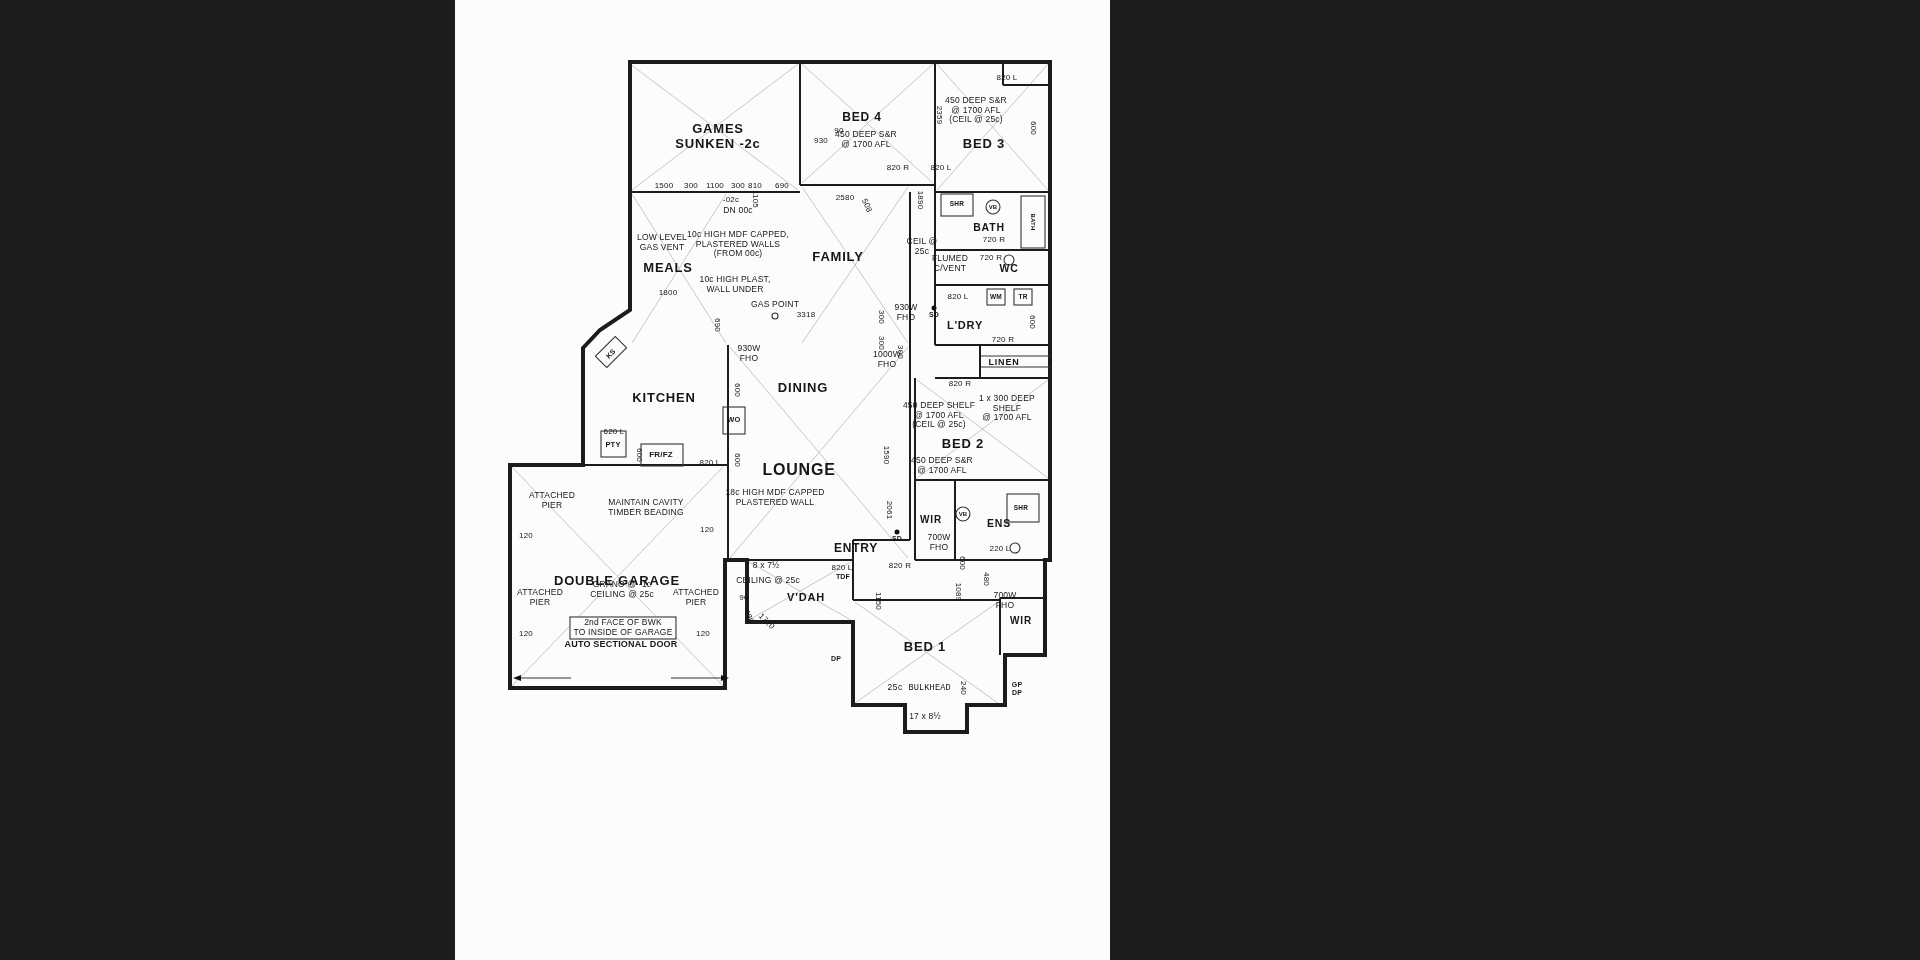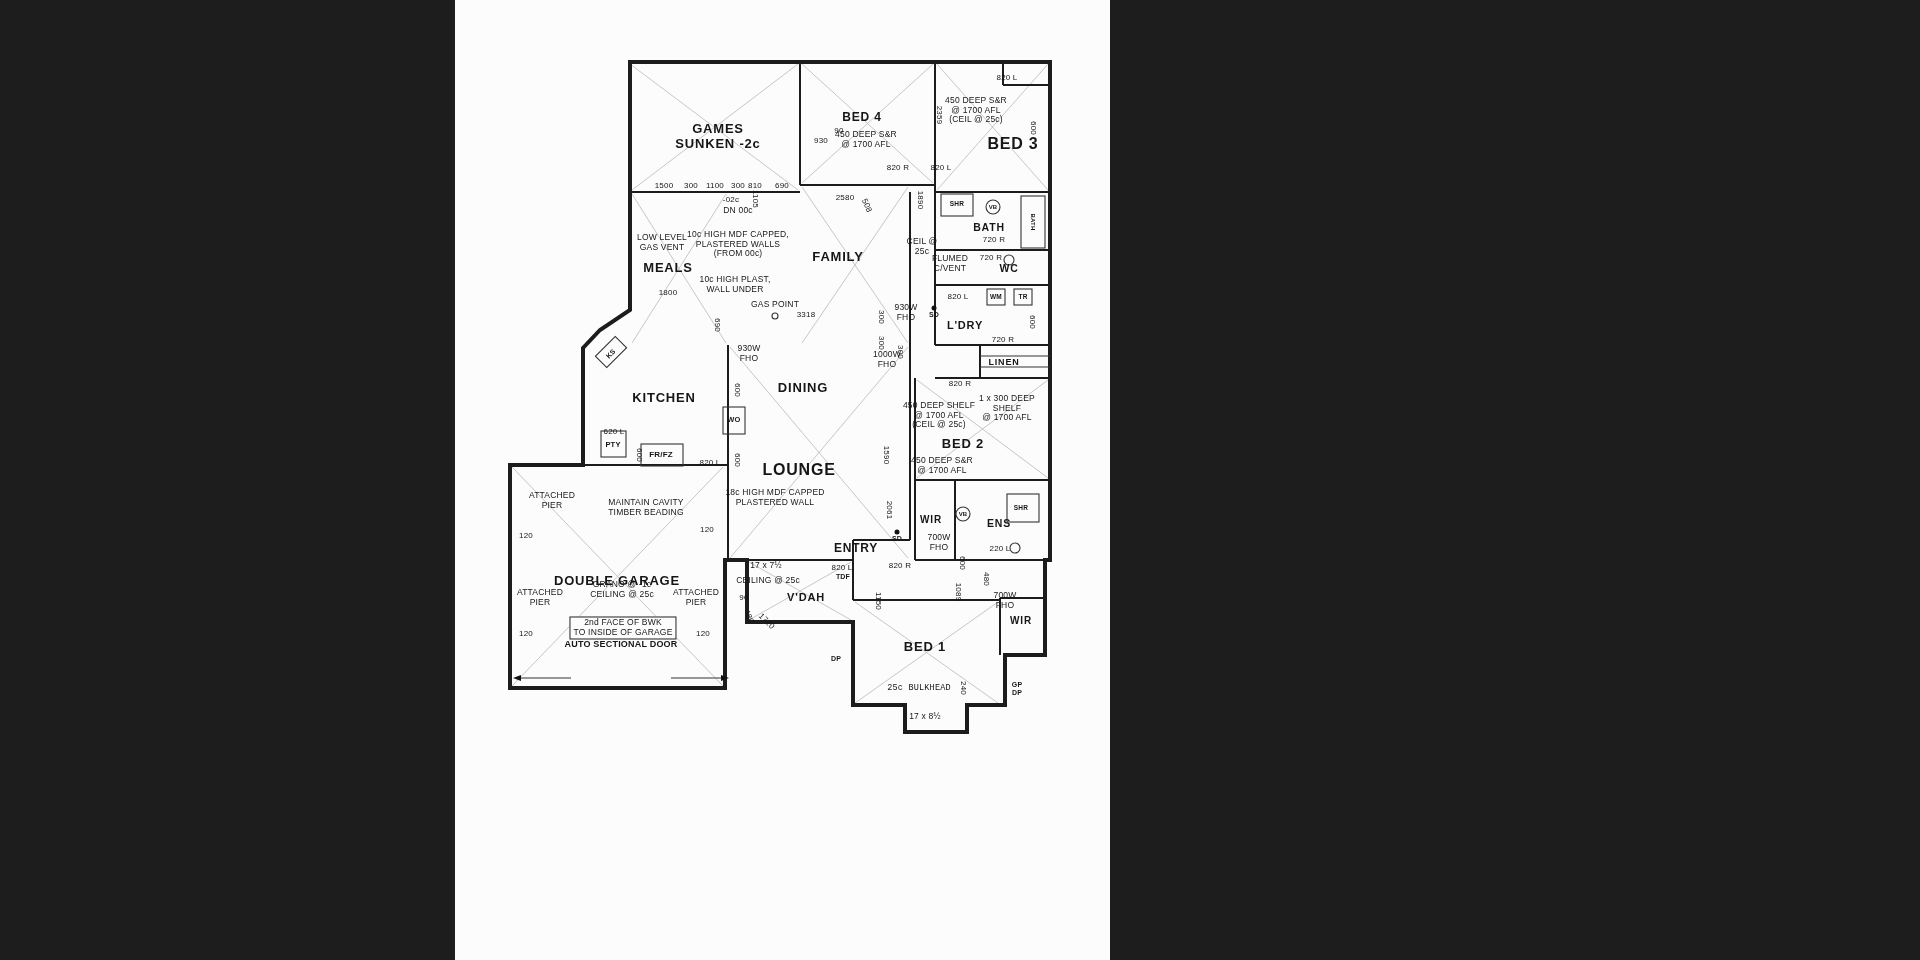--- a/index.html
+++ b/index.html
@@ -97,21 +97,21 @@
       <circle cx="442" cy="532" r="2.5"></circle>
       <polygon points="58,678 66,675 66,681"></polygon>
       <polygon points="274,678 266,675 266,681"></polygon>
     </g>
   </svg>
 
   <div class="labels">
       <div class="lbl room" style="left: 263px; top: 137px; font-size: 13px; transform: translate(-50%, -50%) rotate(0deg);">GAMES
 SUNKEN -2c</div>
       <div class="lbl room" style="left: 407px; top: 118px; font-size: 12px; transform: translate(-50%, -50%) rotate(0deg); text-align: right;">BED 4</div>
-      <div class="lbl room" style="left: 558px; top: 144px; font-size: 16px; transform: translate(-50%, -50%) rotate(0deg); text-align: center;">BED 3</div>
+      <div class="lbl room" style="left: 529px; top: 144px; font-size: 13px; transform: translate(-50%, -50%) rotate(0deg); text-align: center;">BED 3</div>
       <div class="lbl room" style="left: 383px; top: 257px; font-size: 13px; transform: translate(-50%, -50%) rotate(0deg);">FAMILY</div>
       <div class="lbl room" style="left: 213px; top: 268px; font-size: 13px; transform: translate(-50%, -50%) rotate(0deg);">MEALS</div>
       <div class="lbl room" style="left: 209px; top: 398px; font-size: 13px; transform: translate(-50%, -50%) rotate(0deg);">KITCHEN</div>
       <div class="lbl room" style="left: 348px; top: 388px; font-size: 13px; transform: translate(-50%, -50%) rotate(0deg);">DINING</div>
       <div class="lbl room" style="left: 344px; top: 470px; font-size: 16px; transform: translate(-50%, -50%) rotate(0deg);">LOUNGE</div>
       <div class="lbl room" style="left: 508px; top: 444px; font-size: 13px; transform: translate(-50%, -50%) rotate(0deg);">BED 2</div>
       <div class="lbl room" style="left: 162px; top: 549px; font-size: 13px; transform: translate(-50%, -50%) rotate(0deg); margin-top: 32px;">DOUBLE GARAGE</div>
       <div class="lbl room" style="left: 401px; top: 549px; font-size: 12px; transform: translate(-50%, -50%) rotate(0deg);">ENTRY</div>
       <div class="lbl room" style="left: 351px; top: 597px; font-size: 11px; transform: translate(-50%, -50%) rotate(0deg);">V'DAH</div>
       <div class="lbl room" style="left: 470px; top: 647px; font-size: 13px; transform: translate(-50%, -50%) rotate(0deg);">BED 1</div>
@@ -180,21 +180,21 @@
 PIER</div>
       <div class="lbl annot" style="left: 85px; top: 598px; transform: translate(-50%, -50%) rotate(0deg);">ATTACHED
 PIER</div>
       <div class="lbl annot" style="left: 241px; top: 598px; transform: translate(-50%, -50%) rotate(0deg);">ATTACHED
 PIER</div>
       <div class="lbl annot" style="left: 167px; top: 590px; transform: translate(-50%, -50%) rotate(0deg);">GRANO @ -1c
 CEILING @ 25c</div>
       <div class="lbl annot boxed" style="left: 168px; top: 628px; transform: translate(-50%, -50%) rotate(0deg);">2nd FACE OF BWK
 TO INSIDE OF GARAGE</div>
       <div class="lbl annot" style="left: 166px; top: 644px; font-size: 9px; font-weight: 700; transform: translate(-50%, -50%) rotate(0deg);">AUTO SECTIONAL DOOR</div>
-      <div class="lbl annot" style="left: 311px; top: 566px; transform: translate(-50%, -50%) rotate(0deg);">17 x 7½</div>
+      <div class="lbl annot" style="left: 311px; top: 566px; transform: translate(-50%, -50%) rotate(0deg);">8 x 7½</div>
       <div class="lbl annot" style="left: 313px; top: 581px; transform: translate(-50%, -50%) rotate(0deg);">CEILING @ 25c</div>
       <div class="lbl annot" style="left: 464px; top: 689px; transform: translate(-50%, -50%) rotate(0deg); font-family: Liberation Mono, monospace;">25c BULKHEAD</div>
       <div class="lbl annot" style="left: 470px; top: 717px; transform: translate(-50%, -50%) rotate(0deg);">17 x 8½</div>
       <div class="lbl annot" style="left: 484px; top: 543px; transform: translate(-50%, -50%) rotate(0deg);">700W
 FHO</div>
       <div class="lbl annot" style="left: 550px; top: 601px; transform: translate(-50%, -50%) rotate(0deg);">700W
 FHO</div>
       <div class="lbl dim" style="left: 552px; top: 78px; transform: translate(-50%, -50%) rotate(0deg);">820 L</div>
       <div class="lbl dim" style="left: 578px; top: 128px; transform: translate(-50%, -50%) rotate(90deg);">600</div>
       <div class="lbl dim" style="left: 484px; top: 115px; transform: translate(-50%, -50%) rotate(90deg);">2359</div>

